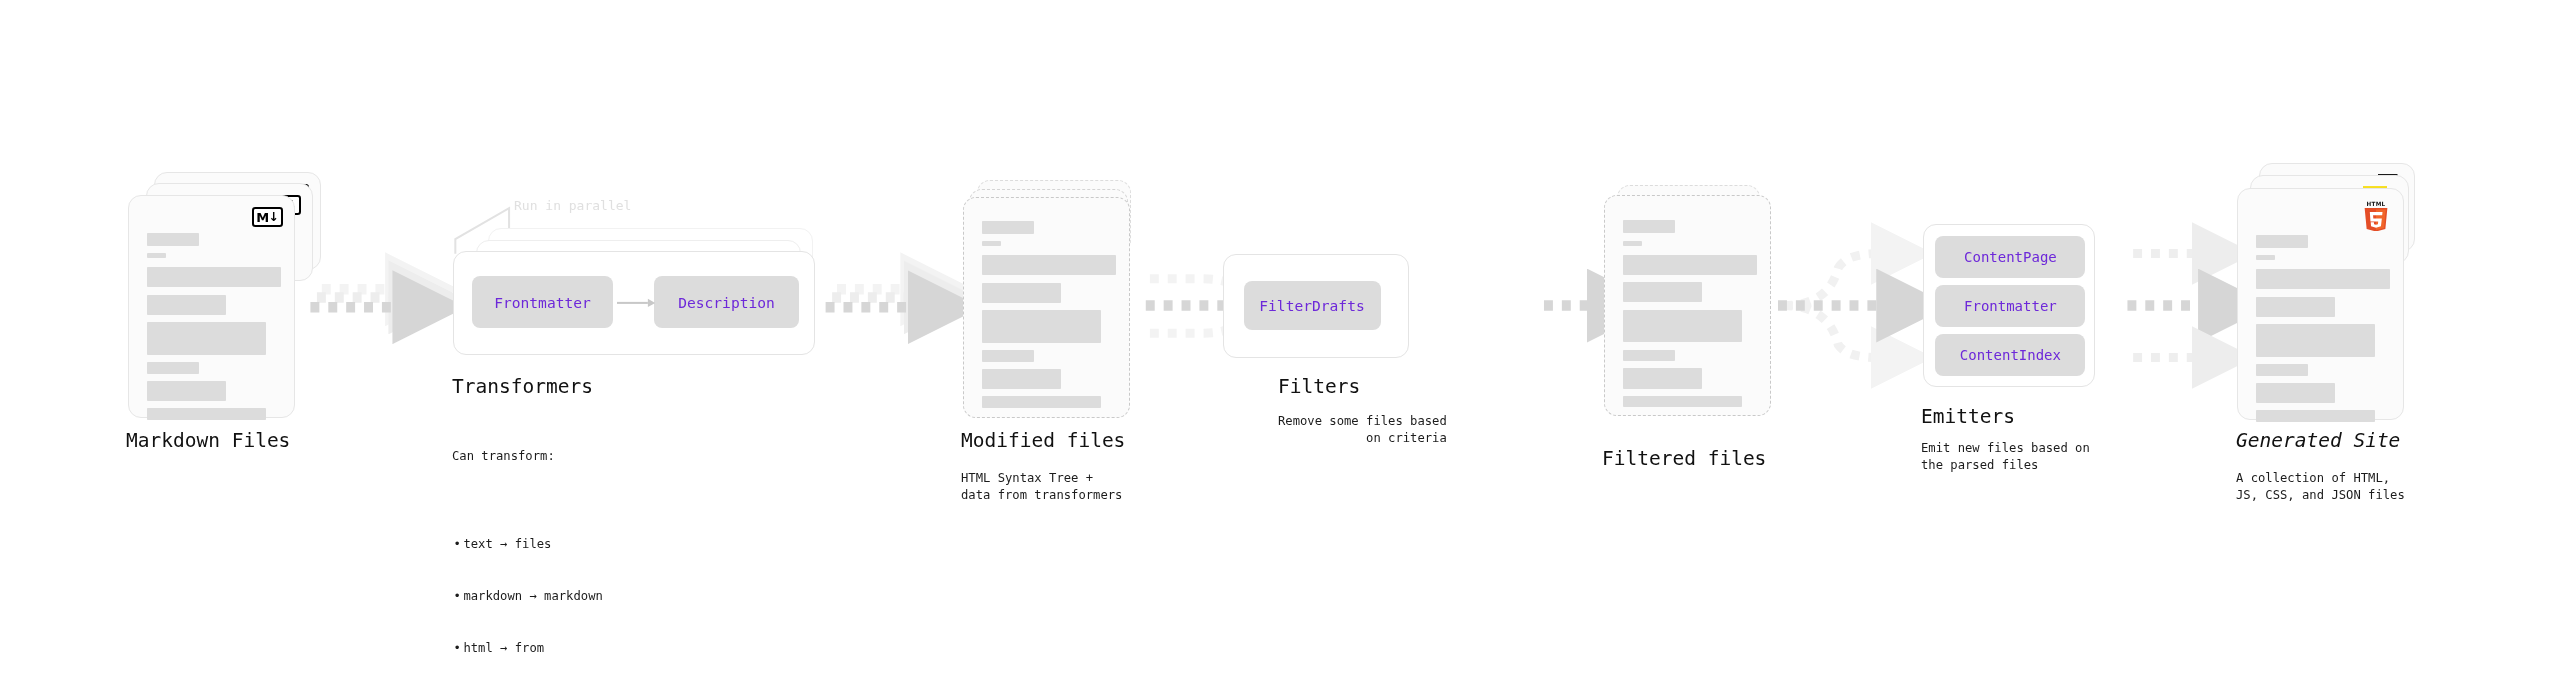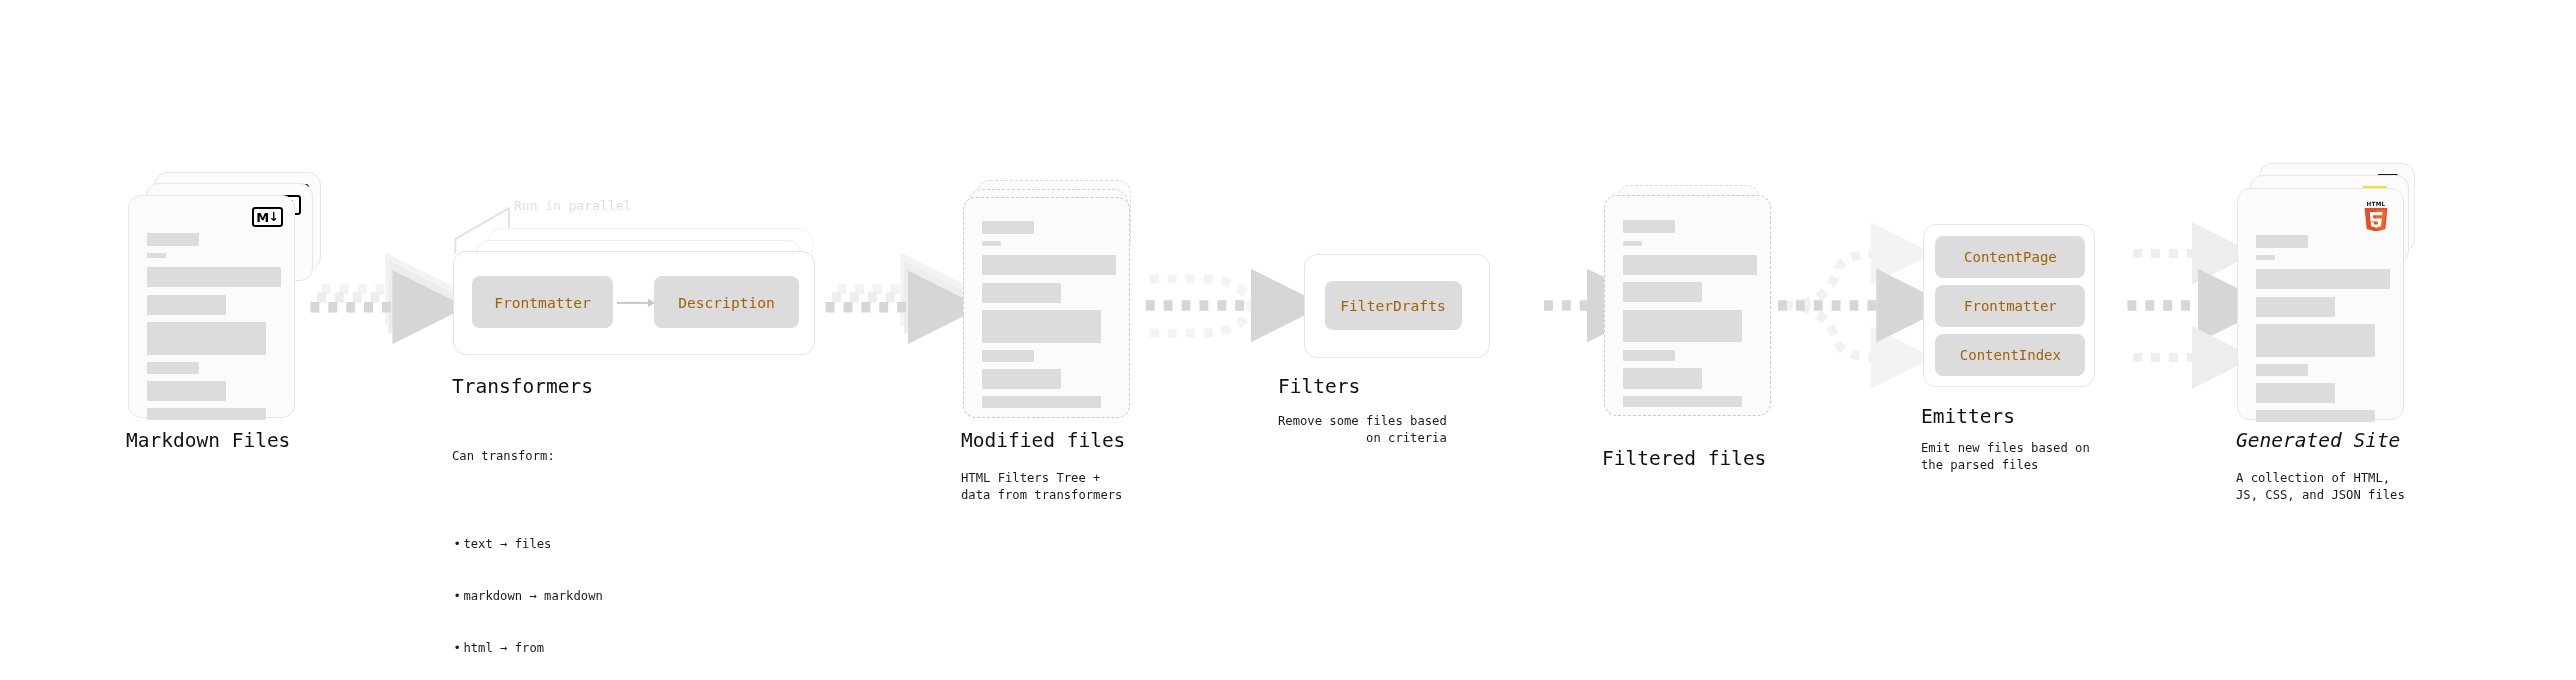--- a/index.html
+++ b/index.html
@@ -70,21 +70,21 @@
     background: #ffffff;
   }
   .pill {
     position: absolute;
     background: #dcdcdc;
     border-radius: 8.1px;
     display: flex;
     align-items: center;
     justify-content: center;
     font-size: 14px;
-    color: #a16207;
+    color: #6d28d9;
     white-space: nowrap;
   }
 
   
   .title {
     position: absolute;
     font-size: 19.5px;
     color: #111111;
     white-space: nowrap;
     letter-spacing: 0px;
@@ -260,26 +260,26 @@
         <div class="bar" style="width:18.7px;height:4.9px;margin-bottom:9px;"></div>
         <div class="bar" style="width:134px;height:20.3px;"></div>
         <div class="bar" style="width:79px;height:20.3px;"></div>
         <div class="bar" style="width:119px;height:32.5px;"></div>
         <div class="bar" style="width:52px;height:11.4px;"></div>
         <div class="bar" style="width:79px;height:20.3px;"></div>
         <div class="bar" style="width:119px;height:11.4px;"></div>
       </div>
     </div>
     <div class="title" style="left:961px;top:429px;">Modified files</div>
-    <div class="subtitle" style="left:961px;top:470px;">HTML Filters Tree +
+    <div class="subtitle" style="left:961px;top:470px;">HTML Syntax Tree +
 data from transformers</div>
   </div>
 
   <div>
-    <div class="groupbox" style="left:1304px;top:254px;width:186px;height:104px;">
+    <div class="groupbox" style="left:1223px;top:254px;width:186px;height:104px;">
       <div class="pill" style="left:19.5px;top:26px;width:137px;height:49px;font-size:14.6px;">FilterDrafts</div>
     </div>
     <div class="title" style="left:1278px;top:375px;">Filters</div>
     <div class="subtitle" style="left:1278px;top:413px;text-align:right;">Remove some files based
 on criteria</div>
   </div>
 
   <div>
     <div class="doccard dashed" style="left:1617px;top:185px;width:143px;height:65px;border-color:#dcdcdc;z-index:1;"></div>
     <div class="doccard dashed" style="left:1604px;top:195px;width:167px;height:221px;z-index:3;">

